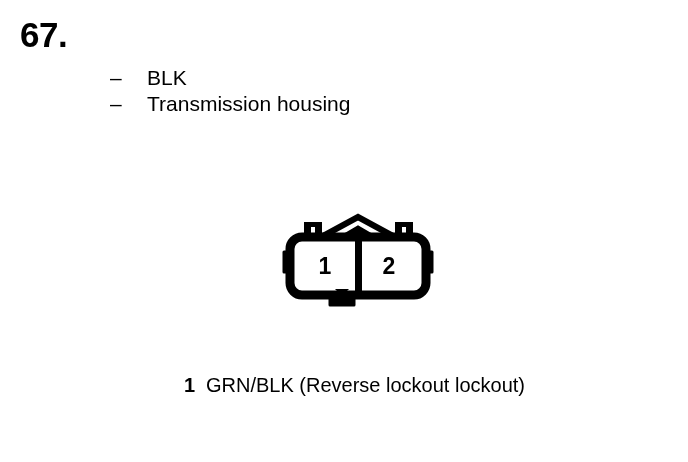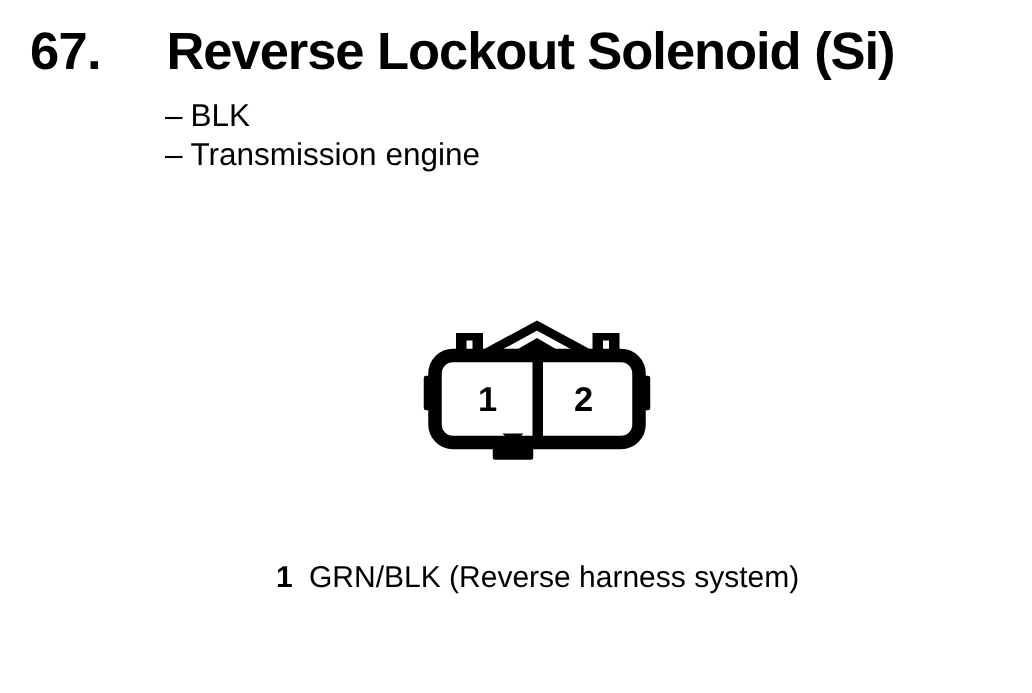--- a/index.html
+++ b/index.html
@@ -59,20 +59,21 @@
     line-height: 26px;
     font-size: 21px;
     white-space: nowrap;
   }
   .spec-dash {
     display: inline-block;
     width: 17px;
   }
   .spec-text {
     display: inline-block;
+    margin-left: 20px;
   }
 
   
   #connector-diagram {
     position: absolute;
     left: 272px;
     top: 205px;
     width: 172px;
     height: 112px;
   }
@@ -106,31 +107,30 @@
   }
   .legend-desc {
     display: inline-block;
   }
 </style>
 </head>
 <body>
 
 <div id="header">
   <div id="item-number">67.</div>
-  <div id="page-title">Reverse Lockout Solenoid (Si)</div>
 </div>
 
 <div id="spec-list">
 
   <div class="spec-item">
     <span class="spec-dash">–</span><span class="spec-text">BLK</span>
   </div>
 
   <div class="spec-item">
-    <span class="spec-dash">–</span><span class="spec-text">Transmission engine</span>
+    <span class="spec-dash">–</span><span class="spec-text">Transmission housing</span>
   </div>
 
 
 </div>
 
 <div id="connector-diagram">
   <svg id="connector-svg" width="172" height="112" viewBox="0 0 172 112" xmlns="http://www.w3.org/2000/svg">
 
     <g>
       <path d="M 40 37 L 86 12 L 132 37" fill="none" stroke="#000000" stroke-width="6" stroke-linejoin="miter" stroke-linecap="butt"></path>
@@ -169,17 +169,17 @@
     <path d="M 63 84 L 70 91 L 77 84 Z" fill="#000000"></path>
 
     <text class="pin-num" x="53" y="69" text-anchor="middle">1</text>
     <text class="pin-num" x="117" y="69" text-anchor="middle">2</text>
   </svg>
 </div>
 
 <div id="pin-legend">
 
   <div class="legend-row">
-    <span class="legend-num">1</span><span class="legend-desc">GRN/BLK (Reverse harness system)</span>
+    <span class="legend-num">1</span><span class="legend-desc">GRN/BLK (Reverse lockout lockout)</span>
   </div>
 
 
 </div>
 
 </body></html>

